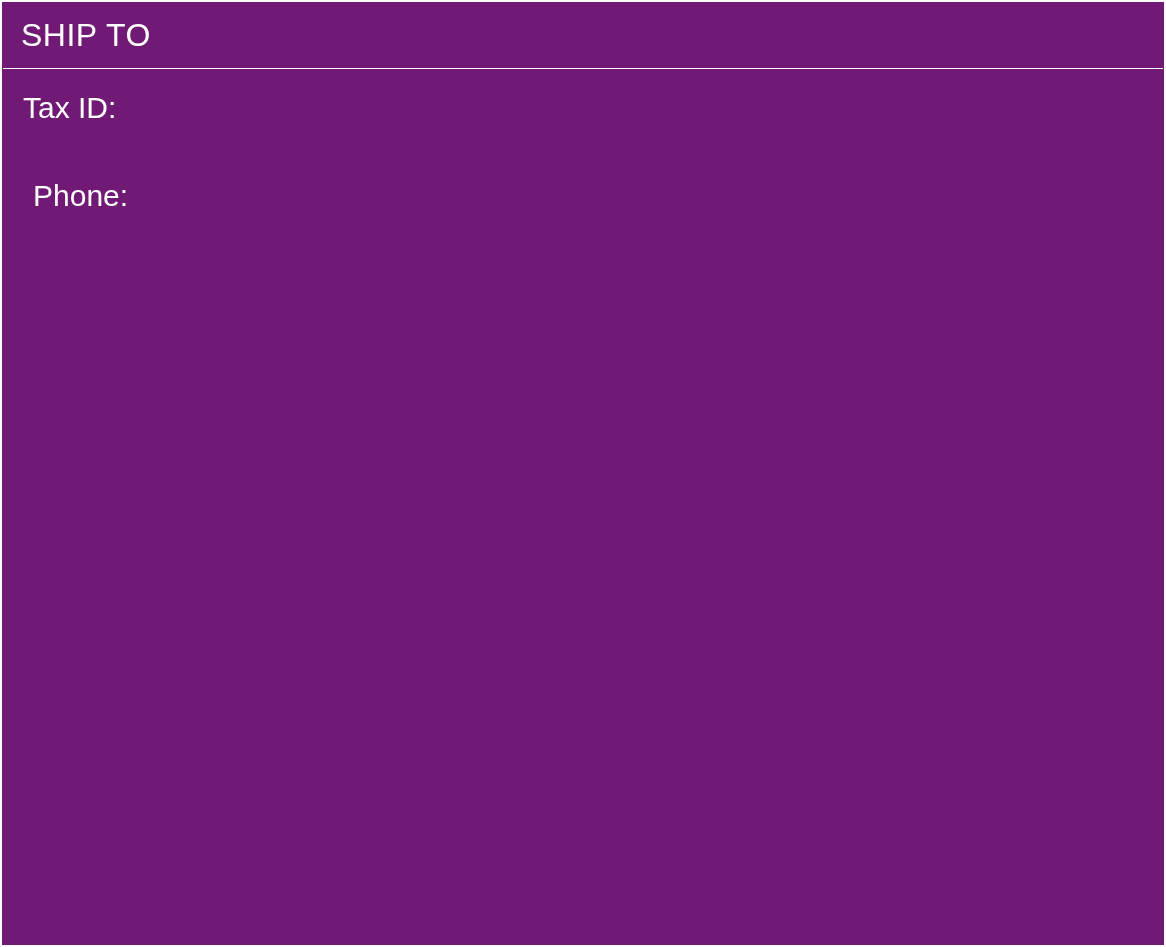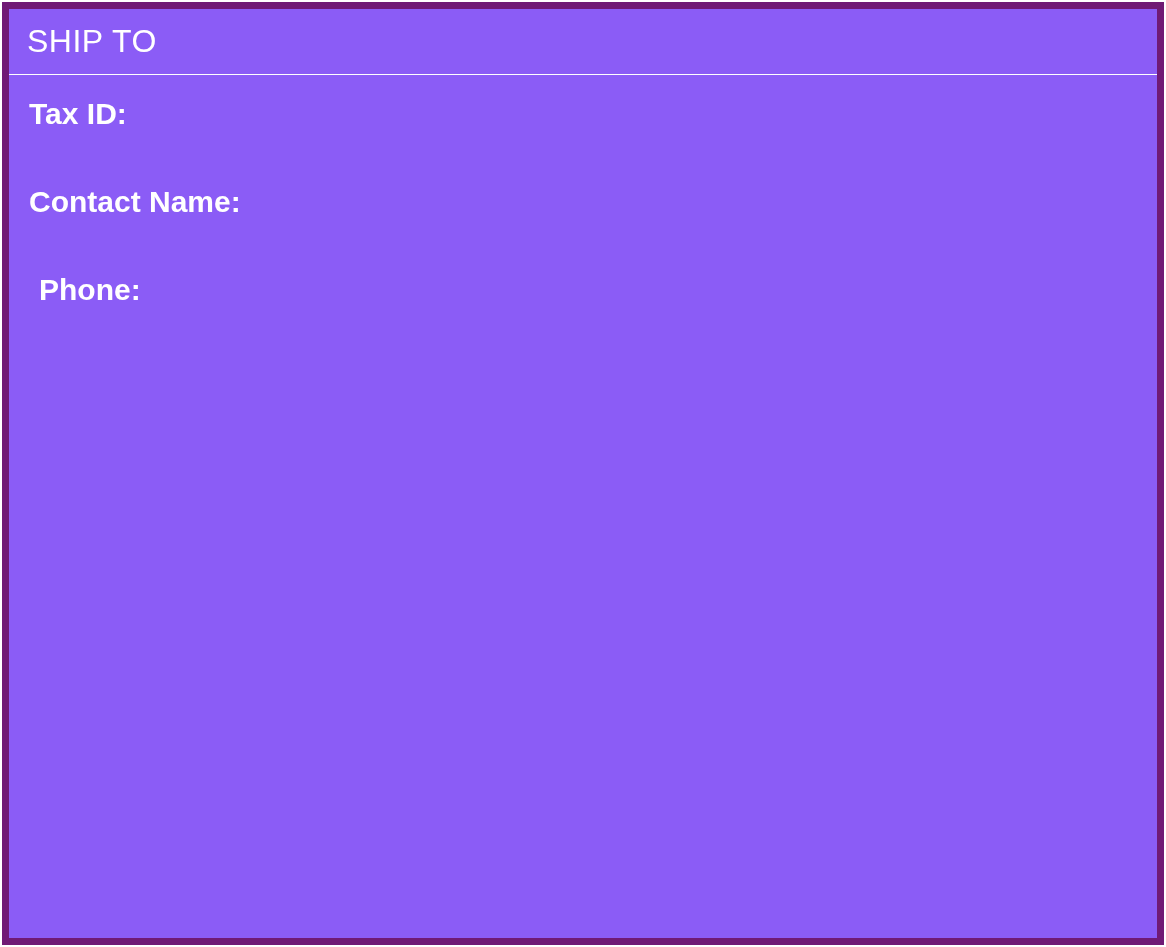--- a/index.html
+++ b/index.html
@@ -10,41 +10,41 @@
     body {
       background: #ffffff;
       font-family: "Segoe UI", Arial, Helvetica, sans-serif;
       width: 1166px;
       height: 947px;
       padding: 2px;
     }
     .panel {
       width: 100%;
       height: 100%;
-      background: #8b5cf6;
-      border: 7px solid #701a75;
+      background: #701a75;
+      border: 1px solid #701a75;
       color: #ffffff;
     }
     .panel-header {
       padding: 14px 18px 14px 18px;
       border-bottom: 1px solid #ffffff;
     }
     .panel-header-title {
       font-size: 32px;
       font-weight: 400;
       letter-spacing: 0.5px;
     }
     .panel-body {
       padding: 18px 20px;
     }
     .field-row {
       display: flex;
       align-items: flex-start;
       font-size: 30px;
-      font-weight: 700;
+      font-weight: 400;
     }
     .field-tax {
       margin-top: 4px;
       margin-bottom: 54px;
     }
     .field-contact {
       margin-bottom: 54px;
     }
     .field-address {
       margin-bottom: 420px;
@@ -69,24 +69,20 @@
   <div class="panel-header">
     <div class="panel-header-title">SHIP TO</div>
   </div>
   <div class="panel-body">
 
     <div class="field-row field-tax">
       <span class="field-label">Tax ID:</span>
       <span class="field-value"></span>
     </div>
 
-    <div class="field-row field-contact">
-      <span class="field-label">Contact Name:</span>
-      <span class="field-value"></span>
-    </div>
 
 
     <div class="field-row field-phone">
       <span class="field-label">Phone:</span>
       <span class="field-value"></span>
     </div>
 
   </div>
 </div>
 

